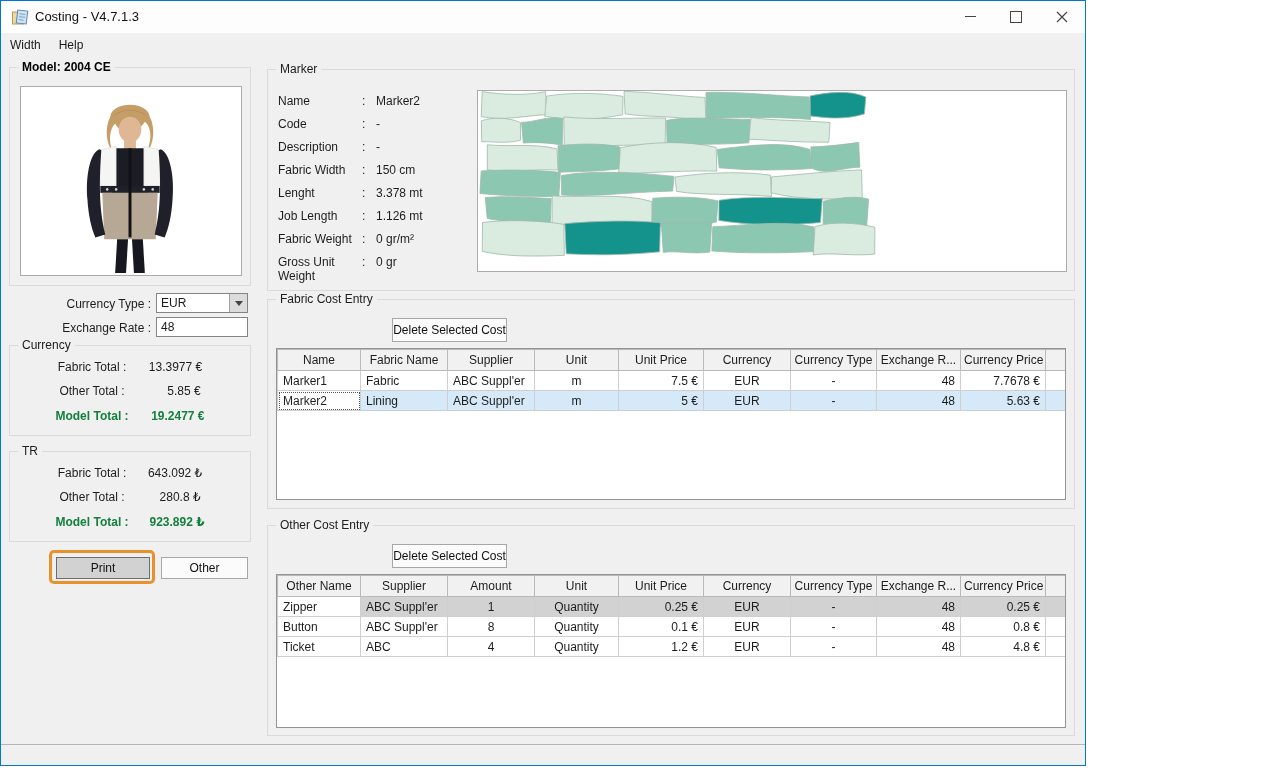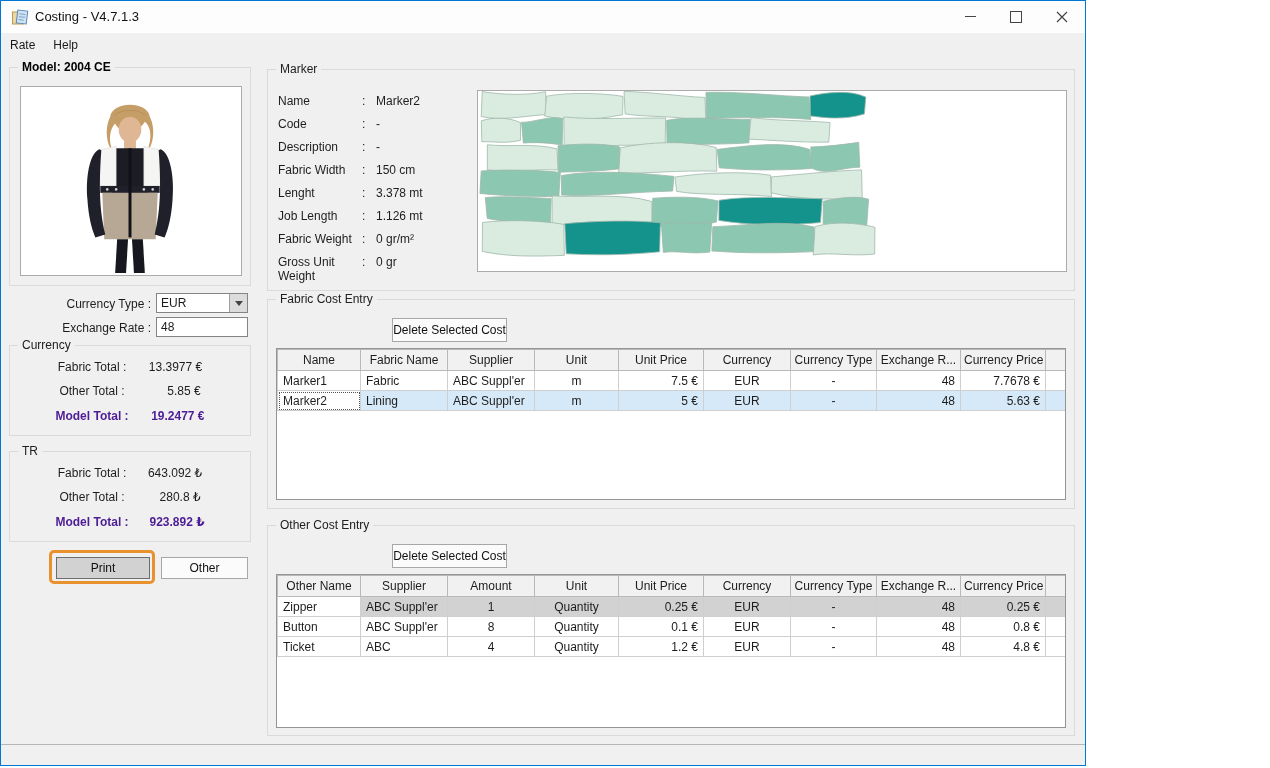--- a/index.html
+++ b/index.html
@@ -26,21 +26,21 @@
   #photo-frame{position:absolute;left:10px;top:18px;width:220px;height:188px;background:#fff;border:1px solid #ababab;}
   .fieldlabel{position:absolute;left:8px;width:142px;text-align:right;color:#1d1d1d;}
   .combo{position:absolute;left:155px;width:92px;height:20px;background:#fff;border:1px solid #848484;box-sizing:border-box;}
   .combo .val{position:absolute;left:4px;top:2px;}
   .combo .arrowbox{position:absolute;right:0;top:0;bottom:0;width:17px;background:#dcdcdc;border-left:1px solid #a0a0a0;display:flex;align-items:center;justify-content:center;}
   .combo .arrowbox .tri{width:0;height:0;border-left:4px solid transparent;border-right:4px solid transparent;border-top:5px solid #444;}
   .tbox{position:absolute;left:155px;width:92px;height:20px;background:#fff;border:1px solid #848484;box-sizing:border-box;padding:2px 4px;}
   .totrow{position:absolute;left:10px;right:10px;display:flex;justify-content:center;align-items:baseline;}
   .totrow .lab{color:#1d1d1d;}
   .totrow .val{width:76px;text-align:right;color:#1d1d1d;}
-  .totrow.bold .lab,.totrow.bold .val{font-weight:bold;color:#4c1d95;}
+  .totrow.bold .lab,.totrow.bold .val{font-weight:bold;color:#15803d;}
   .btn{position:absolute;box-sizing:border-box;border:1px solid #a7a7a7;background:#fbfbfb;display:flex;align-items:center;justify-content:center;color:#111;}
   #print-btn{left:55px;top:556px;width:94px;height:22px;background:#d2d2d2;border-color:#6e6e6e;}
   #save-btn{left:160px;top:556px;width:87px;height:22px;}
   #print-highlight{position:absolute;left:48px;top:549px;width:106px;height:34px;border:3px solid #e8912d;border-radius:5px;pointer-events:none;box-sizing:border-box;}
   
   .mrow{position:absolute;left:10px;height:16px;display:flex;}
   .mrow .ml{width:84px;color:#1d1d1d;}
   .mrow .mc{width:14px;color:#1d1d1d;}
   .mrow .mv{color:#1d1d1d;}
   #marker-frame{position:absolute;left:209px;top:20px;width:590px;height:182px;background:#fff;border:1px solid #ababab;box-sizing:border-box;}
@@ -85,21 +85,21 @@
           <span class="g"></span>
         </div>
       <div class="winbtn" id="btn-close">
         <svg width="12" height="12" viewBox="0 0 12 12">
           <path d="M1 1 L11 11 M11 1 L1 11" stroke="#444" stroke-width="1.2"></path>
         </svg>
       </div>
     </div>
 
     <div id="menubar">
-      <span class="menu-item">Rate</span>
+      <span class="menu-item">Width</span>
       <span class="menu-item">Help</span>
     </div>
 
     <div class="gb" style="left:8px;top:66px;width:240px;height:217px;">
       <span class="lg b">Model: 2004 CE</span>
       <div id="photo-frame">
         <svg width="218" height="186" viewBox="0 0 220 188">
           <rect width="220" height="188" fill="#ffffff"></rect>
           <path d="M90 30 C92 14 128 14 130 30 C136 42 134 58 127 66 C133 50 131 40 125 35 C118 47 101 49 95 37 C89 43 88 56 93 66 C86 58 84 42 90 30 Z" fill="#c59d66"></path>
           <ellipse cx="110" cy="43" rx="11.5" ry="13" fill="#e0b795"></ellipse>

